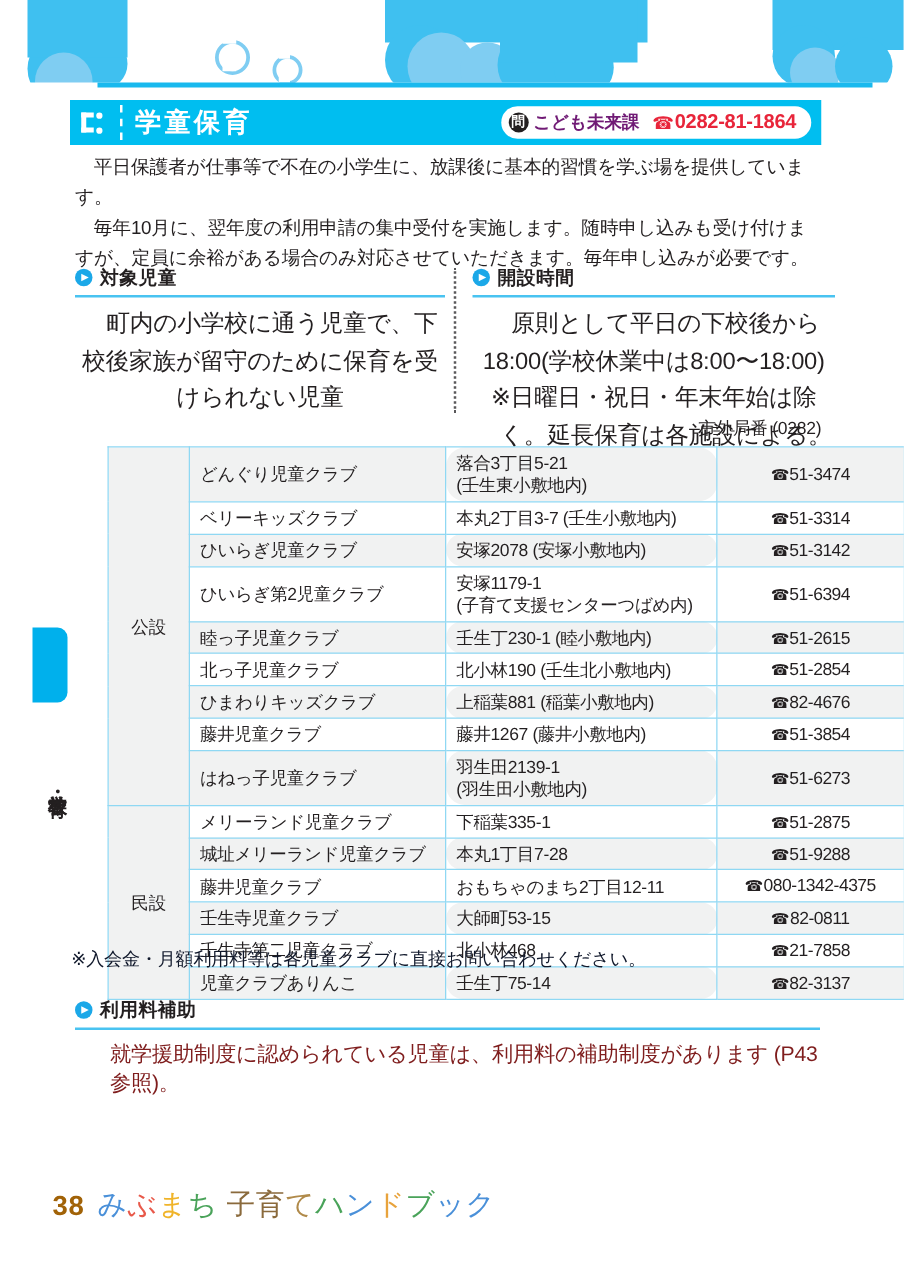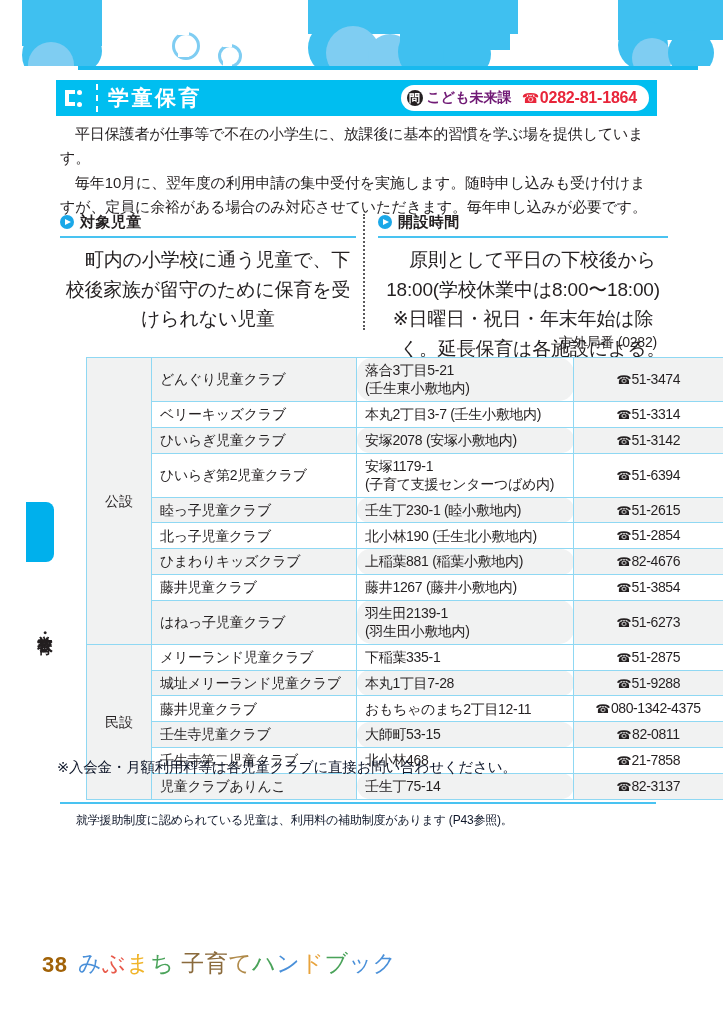--- a/index.html
+++ b/index.html
@@ -321,24 +321,24 @@
   }
   .sec2 {
     position: absolute;
     left: 60px;
     top: 798px;
     width: 600px;
   }
   .sec2 .sec-rule { width: 596px; }
   .sec2-body {
     margin-top: 8px;
-    margin-left: 16px;
-    font-size: 12px;
+    margin-left: 28px;
+    font-size: 17px;
     letter-spacing: -0.2px;
-    color: #0f172a;
+    color: #7f1d1d;
   }
 
   
   .page-num {
     position: absolute;
     left: 42px;
     top: 952px;
     font-size: 22px;
     font-weight: bold;
     color: #a16207;
@@ -538,20 +538,24 @@
         <td class="name">児童クラブありんこ</td>
         <td class="addr">壬生丁75-14</td>
         <td class="tel"><span class="tel-glyph">☎</span><span>82-3137</span></td>
       </tr>
     </tbody>
 </table>
 
 <div class="note-line">※入会金・月額利用料等は各児童クラブに直接お問い合わせください。</div>
 
 <div class="sec2">
+  <div class="sec-head">
+    <span class="play-bullet"></span>
+    <span class="sec-title">利用料補助</span>
+  </div>
   <div class="sec-rule"></div>
   <div class="sec2-body">就学援助制度に認められている児童は、利用料の補助制度があります (P43参照)。</div>
 </div>
 
 <div class="page-num">38</div>
 <div class="brand">
   <span class="b1">み</span><span class="b2">ぶ</span><span class="b3">ま</span><span class="b5">ち</span><span class="b6">子</span><span class="b7">育</span><span class="b8">て</span><span class="b9">ハ</span><span class="b10">ン</span><span class="b11">ド</span><span class="b12">ブ</span><span class="b13">ッ</span><span class="b1">ク</span>
 </div>
 
 </body></html>

